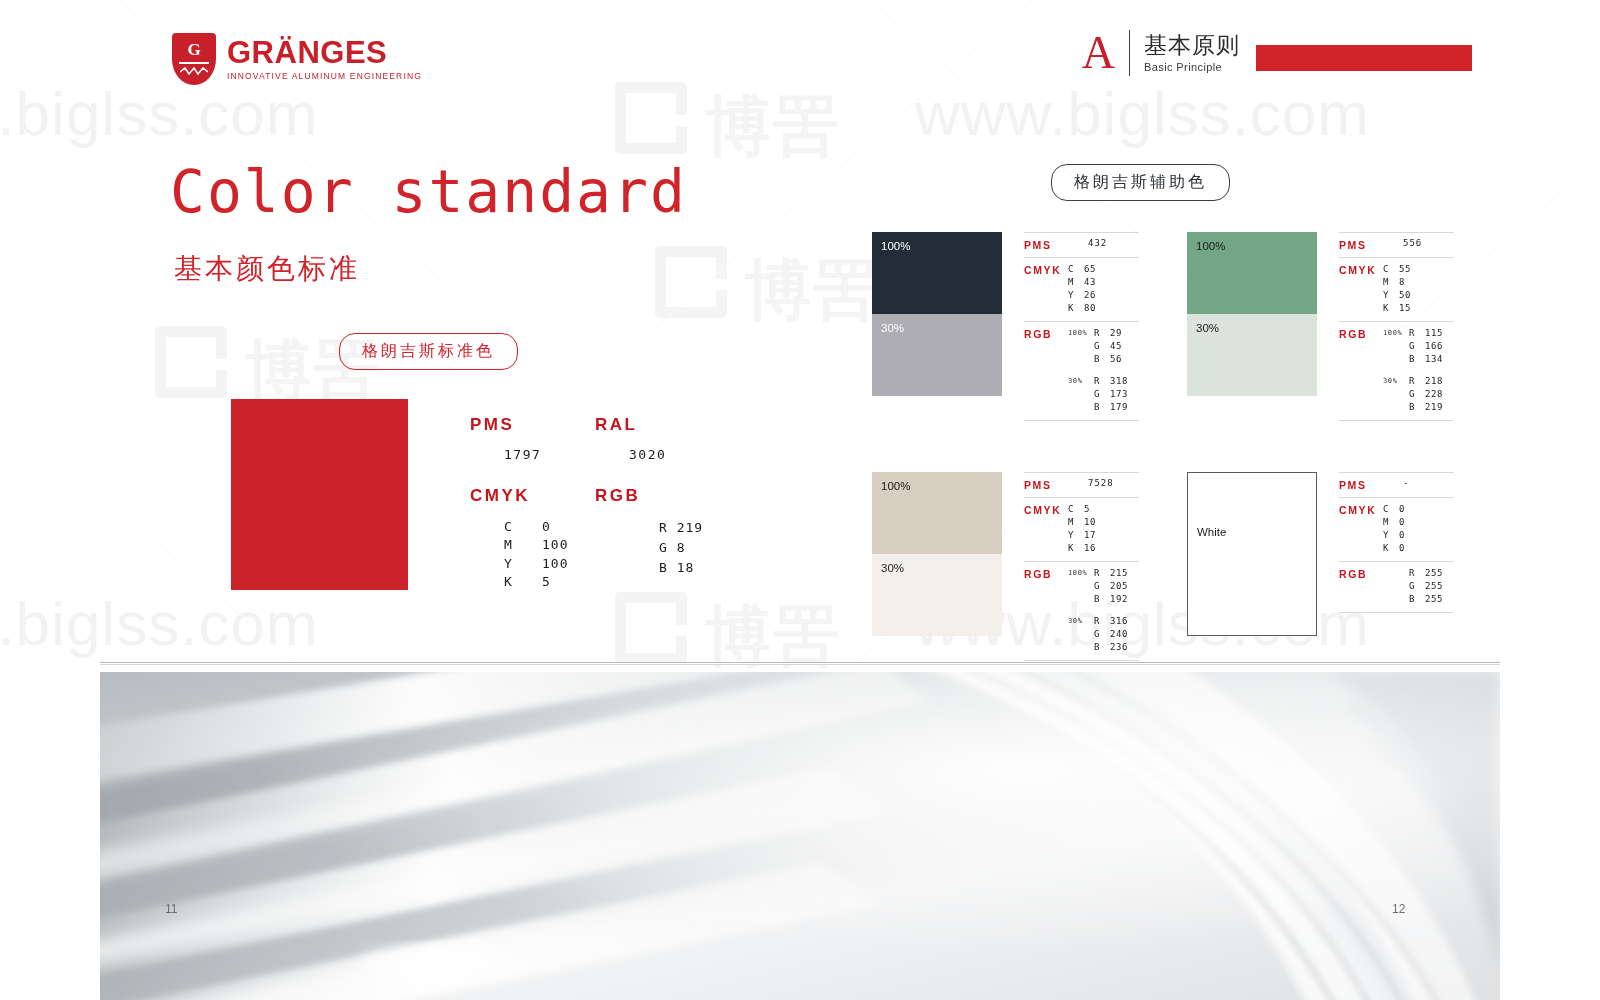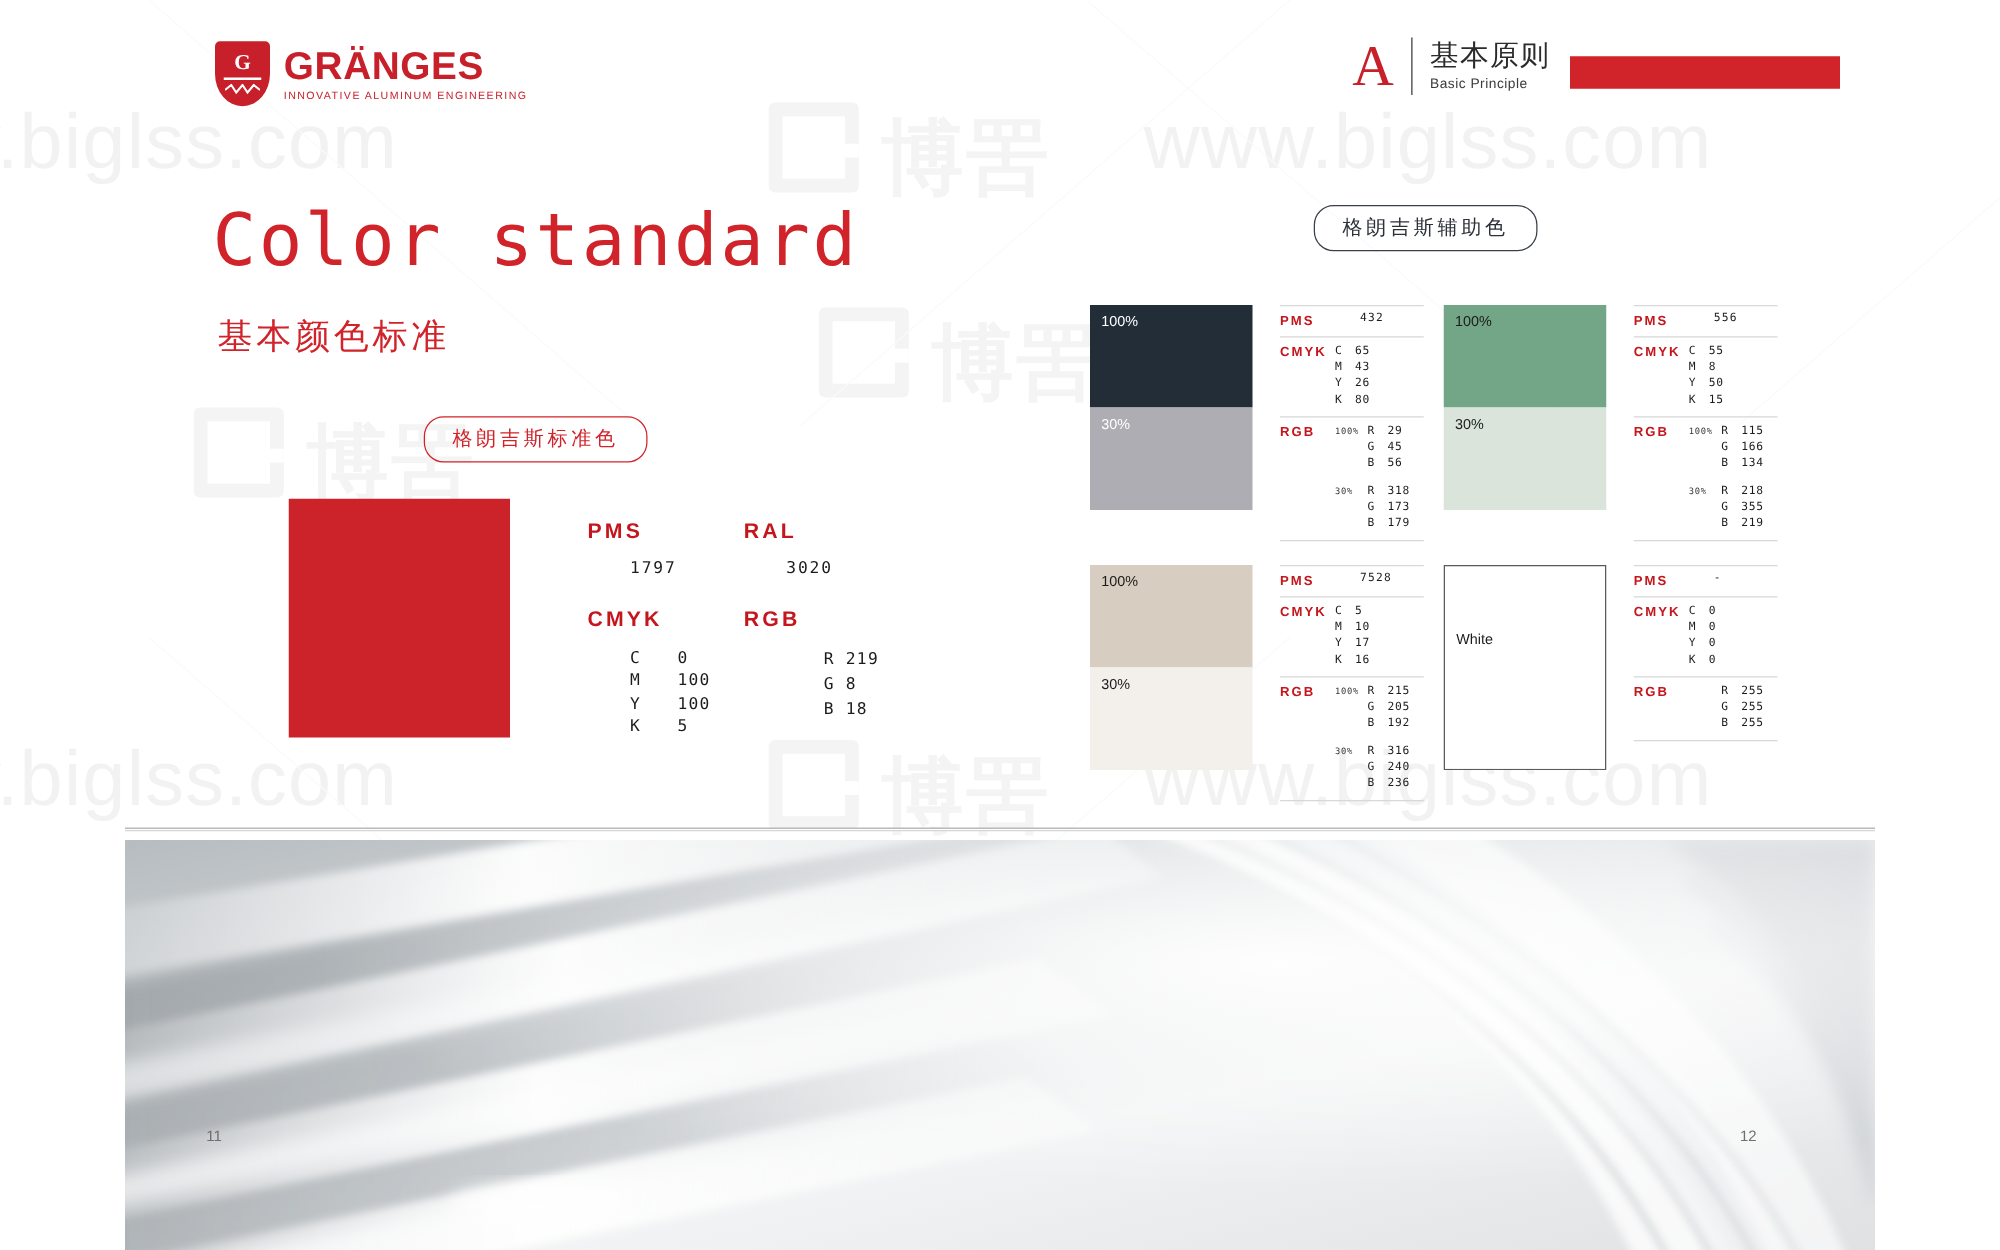--- a/index.html
+++ b/index.html
@@ -187,24 +187,25 @@
     color: #1c1c1c; font-size: 13px; letter-spacing: 1px;
     font-family: "DejaVu Sans Mono", monospace;
     line-height: 1.42;
   }
   .spec-rows .r { display: flex; }
   .spec-rows .k { width: 38px; }
   .row-gap { height: 24px; }
 
   
   #palette {
-    position: absolute; left: 872px; top: 244px; z-index: 5;
+    position: absolute; left: 872px; top: 232px; z-index: 5;
     display: grid;
     grid-template-columns: 283px 283px;
     grid-template-rows: 208px 208px;
+    gap: 32px;
   }
   .pal-cell { display: flex; }
   .sw {
     width: 130px; height: 164px;
     display: flex; flex-direction: column;
     flex: none;
   }
   .sw-100, .sw-30 {
     flex: 1;
     position: relative;
@@ -518,21 +519,21 @@
               <div class="spacer"></div>
               <div class="rgbgrp">
                 <div class="pct">30%</div>
                 <div>
                   <div class="kv">
                     <span class="k">R</span>
                     <span>218</span>
                   </div>
                   <div class="kv">
                     <span class="k">G</span>
-                    <span>355</span>
+                    <span>228</span>
                   </div>
                   <div class="kv">
                     <span class="k">B</span>
                     <span>219</span>
                   </div>
                 </div>
               </div>
             </div>
           </div>
           <div class="line"></div>

